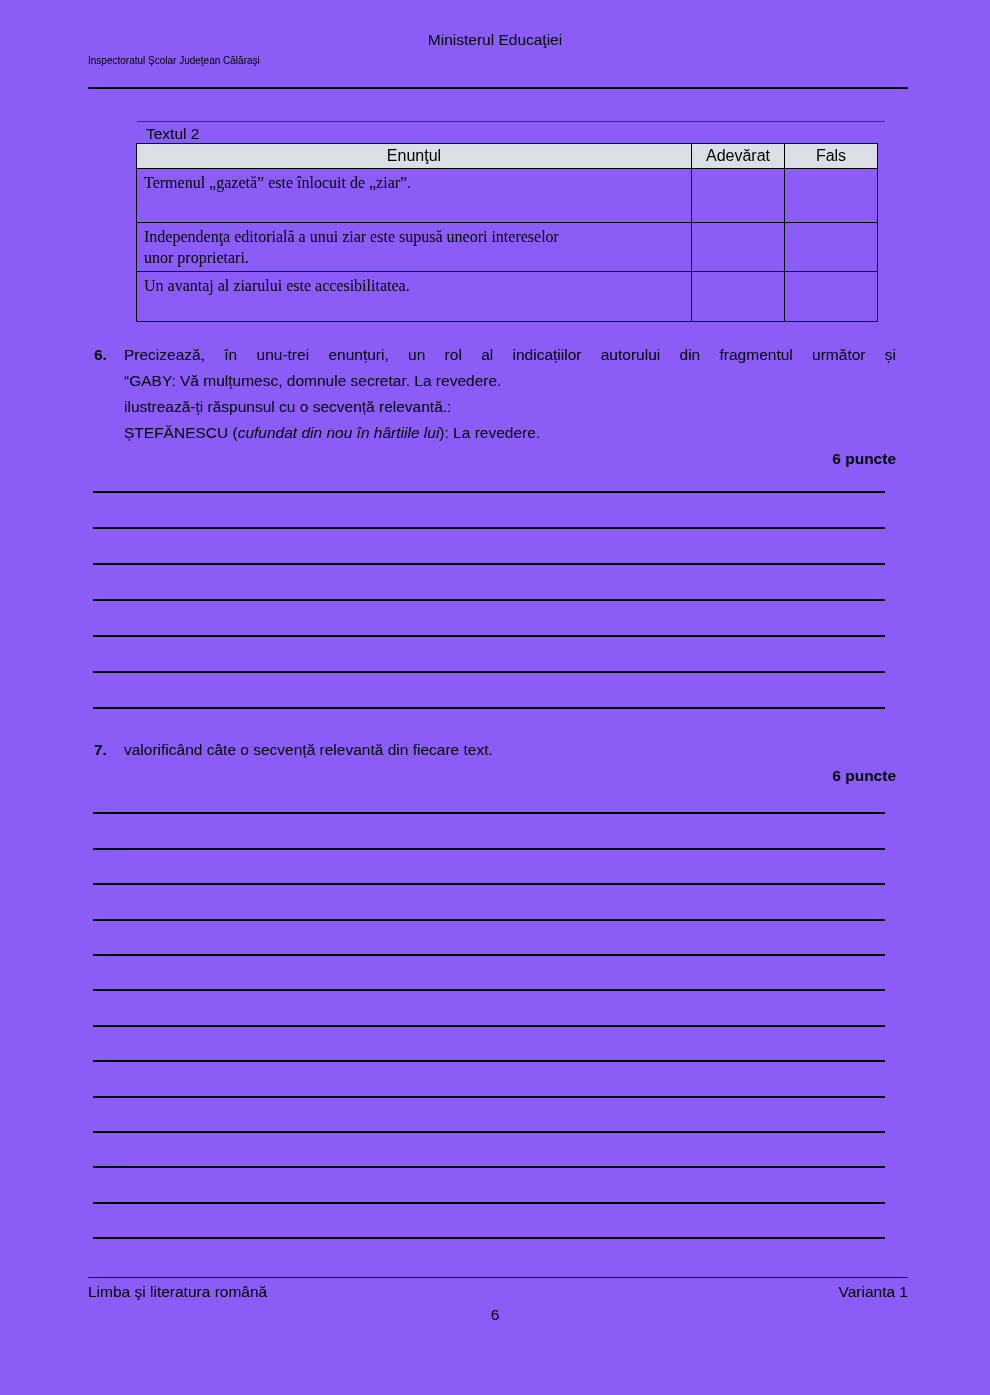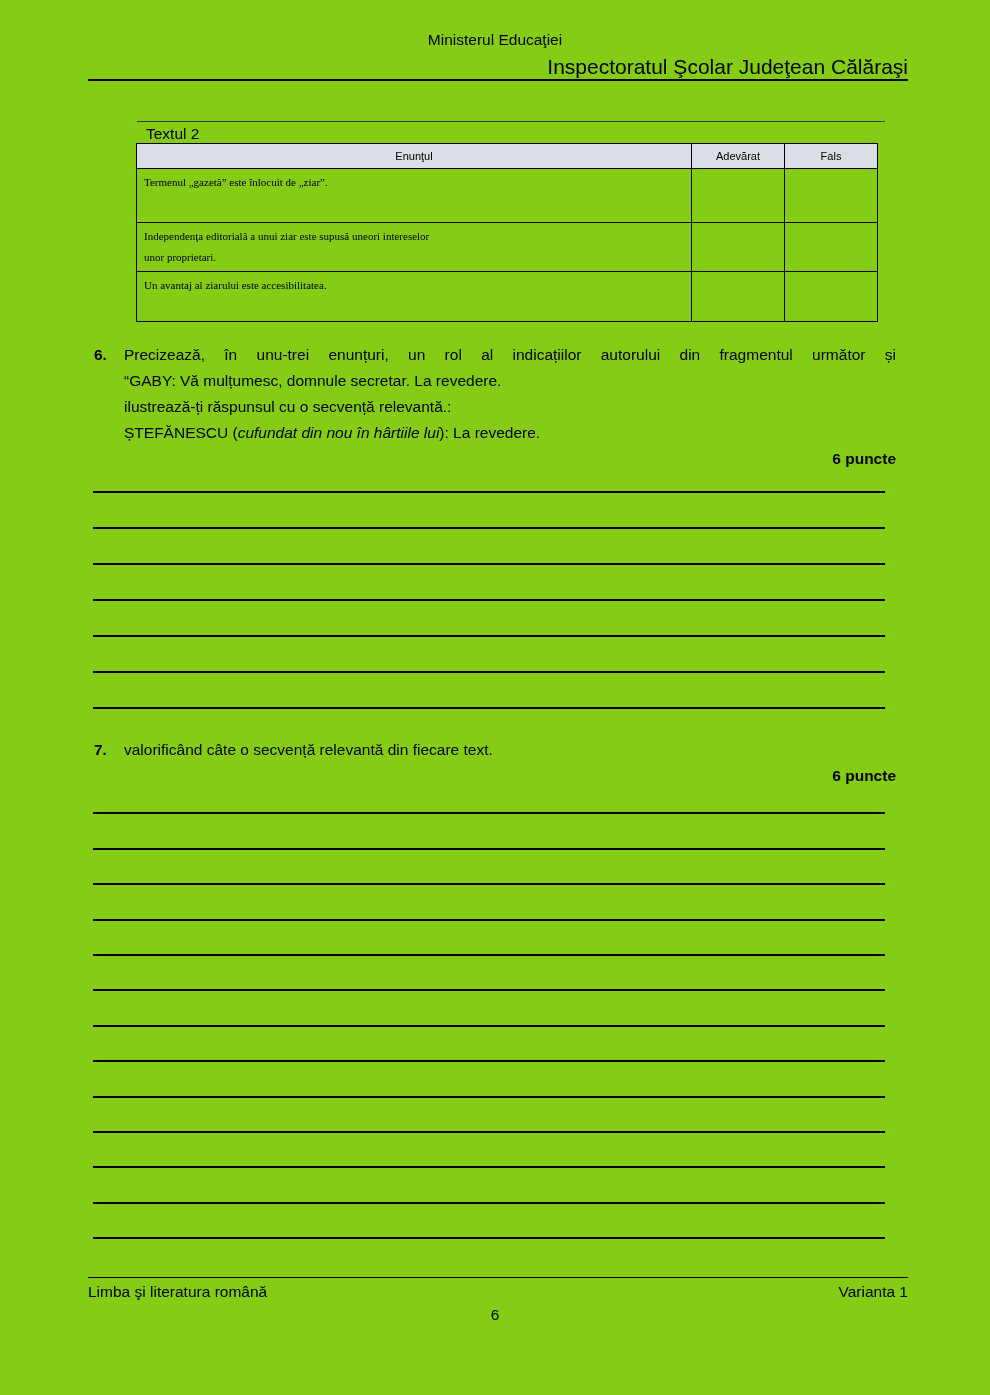--- a/index.html
+++ b/index.html
@@ -2,50 +2,50 @@
 <html style="--thead-bg: #d9dfe4;"><head>
 <meta charset="utf-8">
 <style>
   :root { --thead-bg: #d9dfe4; }
   * { margin: 0; padding: 0; box-sizing: border-box; }
   html, body { background: #ffffff; }
   .page {
     position: relative;
     width: 990px;
     height: 1395px;
-    background: #84cc16;
+    background: #8b5cf6;
     color: #000;
     font-family: "Liberation Sans", sans-serif;
     font-size: 15.5px;
     overflow: hidden;
   }
 
   
   .hdr-line1 {
     position: absolute; top: 31px; left: 0; width: 100%;
     text-align: center; font-size: 15.5px;
   }
   .hdr-line2 {
     position: absolute; top: 55px; left: 88px; width: 820px;
-    text-align: right; font-size: 21px;
-    border-bottom: 2px solid #000; padding-bottom: 0;
+    text-align: left; font-size: 10px;
+    border-bottom: 2px solid #000; padding-bottom: 21px;
   }
 
   
   .section-rule {
     position: absolute; top: 121px; left: 137px; width: 748px;
     border-top: 1px solid #3a3a3a;
   }
   .section-label { position: absolute; top: 125px; left: 146px; }
 
   
   .tf-table {
     position: absolute; top: 143px; left: 136px; width: 741px;
     border-collapse: collapse; table-layout: fixed;
-    font-size: 11px;
+    font-size: 16px;
     padding-left: 30px;
   }
   .tf-table th, .tf-table td { border: 1.5px solid #000; }
   .tf-table thead th {
     background: var(--thead-bg);
     font-weight: normal;
     height: 25px;
     text-align: center;
     vertical-align: middle;
     padding: 0;

